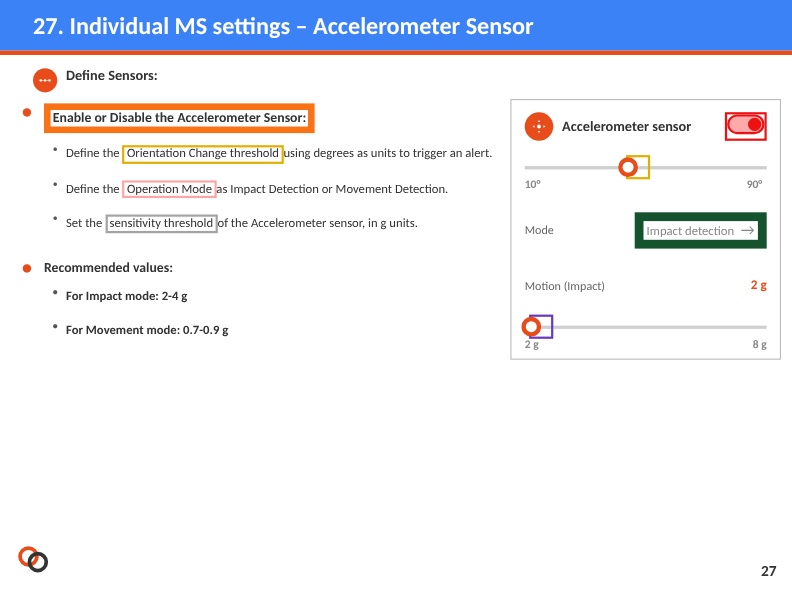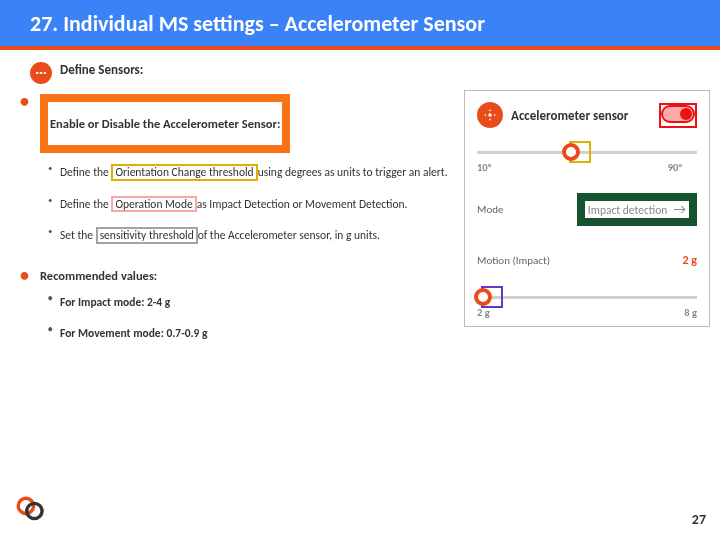--- a/index.html
+++ b/index.html
@@ -20,21 +20,21 @@
   
   .body{display:flex;padding:0 10px 0 14px;gap:8px}
   .left{flex:1}
   .right{width:246px}
 
   
   .blt{font-size:12.5px;font-weight:700;position:relative;padding:4px 4px 6px 26px}
   .blt.l1::before{content:"•";position:absolute;left:6px;top:2px;color:#e84c1a;font-size:18px;font-weight:700;line-height:1}
   .blt.l2{font-weight:400;font-size:11.5px;line-height:1.7;padding:4px 4px 8px 46px}
   .blt.l2::before{content:"•";position:absolute;left:34px;top:1px;color:#555;font-size:9px}
-  .box-red{border:8px solid #f97316;display:inline-block;padding:14px 2px}
+  .box-red{border:6px solid #f97316;display:inline-block;padding:0 2px}
   .ul-yel{border:2px solid #e0b000;display:inline-block;padding:0 2px;line-height:1.1}
   .ul-grn{border:2px solid #fca5a5;display:inline-block;padding:0 2px;line-height:1.1}
   .ul-vio{border:2px solid #a3a3a3;display:inline-block;padding:0 2px;line-height:1.1}
 
   
   .phone{border:1px solid #bbb;padding:10px 12px;font-size:12px;color:#333}
   .ph-row{display:flex;align-items:center;justify-content:space-between;min-height:28px}
   .ph-head{display:flex;align-items:center;gap:8px}
   .ph-ico{width:26px;height:26px;border-radius:50%;background:#e84c1a;display:flex;align-items:center;justify-content:center}
   .ph-ico svg{width:14px;height:14px;fill:#fff}
@@ -125,21 +125,21 @@
             <span class="tgl" style="display:inline-block"></span>
           </span>
         </div>
 
         <div class="slider">
           <div class="bar"></div>
           <span class="box-sm-yel" style="position:absolute;left:47%;top:4px;transform:translateX(-50%)">
             <span class="knob" style="position:static;display:block"></span>
           </span>
           <span class="lab" style="left:0">10°</span>
-          <span class="lab" style="right:15px">90°</span>
+          <span class="lab" style="right:4px">90°</span>
         </div>
 
         <div class="ph-row" style="margin-top:22px">
           <span class="ph-sec" style="margin-top:0">Mode</span>
           <span class="box-sm-grn">
             <span class="mode-val">Impact detection</span><span class="arrow">→</span>
           </span>
         </div>
 
         <div class="ph-row" style="margin-top:20px">

